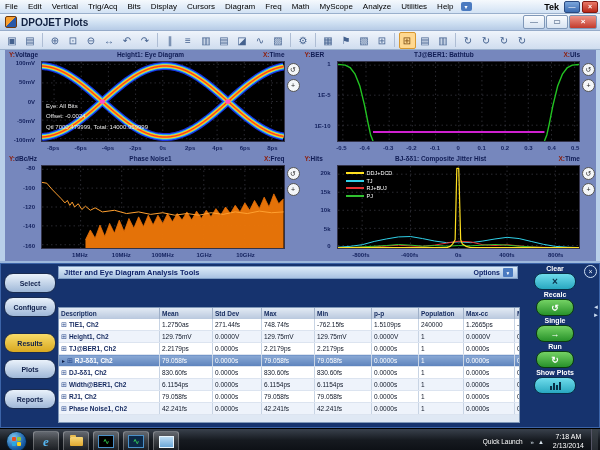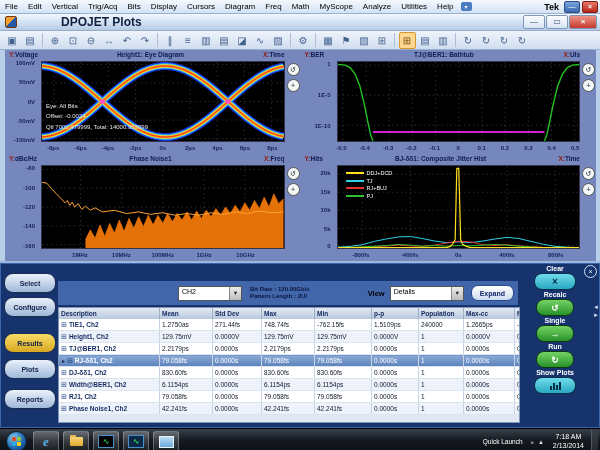--- a/index.html
+++ b/index.html
@@ -14,21 +14,21 @@
   #tek-brand{margin-left:auto;font-weight:bold;font-size:9px;padding-right:5px;}
   .mb-btn{width:14px;height:10px;border-radius:2px;margin-right:2px;display:flex;align-items:center;
           justify-content:center;font-size:7px;color:#fff;line-height:8px;}
   .mb-min{background:linear-gradient(#7aa6dc,#3a6ab0);border:1px solid #2a4a80;}
   .mb-close{background:linear-gradient(#e87868,#b82818);border:1px solid #801810;font-weight:bold;}
   
   #titlebar{height:16px;display:flex;align-items:center;background:linear-gradient(#f2f7fc,#cfe0f2 55%,#b6cbe6);
             border-bottom:1px solid #96abc9;padding:0 3px;}
   .tb-appicon{width:10px;height:10px;border-radius:2px;margin:0 4px 0 2px;
               background:linear-gradient(135deg,#f8a030 50%,#2858a8 50%);border:1px solid #703808;}
-  #win-title{font-size:12px;color:#102040;font-weight:bold;margin-left:40px;}
+  #win-title{font-size:10px;color:#102040;font-weight:bold;}
   #win-btns{margin-left:auto;display:flex;}
   .win-btn{width:20px;height:12px;margin-left:1px;border:1px solid #8098b8;border-radius:2px;
            background:linear-gradient(#fafcfe,#d8e4f2);display:flex;align-items:center;justify-content:center;
            font-size:8px;color:#304a70;line-height:10px;}
   .win-btn.close{background:linear-gradient(#ee9488,#c23a2c);color:#fff;width:26px;font-weight:bold;}
   
   #toolbar{height:18px;display:flex;align-items:center;background:linear-gradient(#eff4fb,#d0ddef);
            border-bottom:1px solid #9ab0cc;padding:0 3px;}
   .tb-sep{width:1px;height:14px;background:#aebdd4;margin:0 3px;}
   .tb-ic{width:15px;height:15px;display:flex;align-items:center;justify-content:center;font-size:10px;
@@ -424,37 +424,26 @@
   </div>
 
 <div id="bpanel">
   <div id="nav-col">
       <div class="nav-btn" style="top: 10px;">Select</div>
       <div class="nav-btn" style="top: 34px;">Configure</div>
       <div class="nav-btn active" style="top: 70px;">Results</div>
       <div class="nav-btn" style="top: 96px;">Plots</div>
       <div class="nav-btn" style="top: 126px;">Reports</div>
     </div>
+  <div id="phead">
+    <span id="phead-title">Jitter and Eye Diagram Analysis Tools</span>
+    <span id="options-lab">Options</span>
+    <span class="opt-dd">▾</span>
+  </div>
   <div id="panel-close">×</div>
-  <div id="pctrl">
-    <span class="sel" id="sel-ch">
-      <span class="sel-val">CH2</span>
-      <span class="sel-ar">▼</span>
-    </span>
-    <span id="bitrate">
-      <span style="display:block">Bit Rate : 120.00Gb/s</span>
-      <span style="display:block">Pattern Length : 2UI</span>
-    </span>
-    <span id="view-lab">View</span>
-    <span class="sel" id="sel-view">
-      <span class="sel-val">Details</span>
-      <span class="sel-ar">▼</span>
-    </span>
-    <span id="expand-btn">Expand</span>
-  </div>
   <div id="rtable">
       <table>
         <thead>
           <tr>
             <th style="width: 96px;">Description</th>
             <th style="width: 48px;">Mean</th>
             <th style="width: 44px;">Std Dev</th>
             <th style="width: 48px;">Max</th>
             <th style="width: 52px;">Min</th>
             <th style="width: 42px;">p-p</th>

